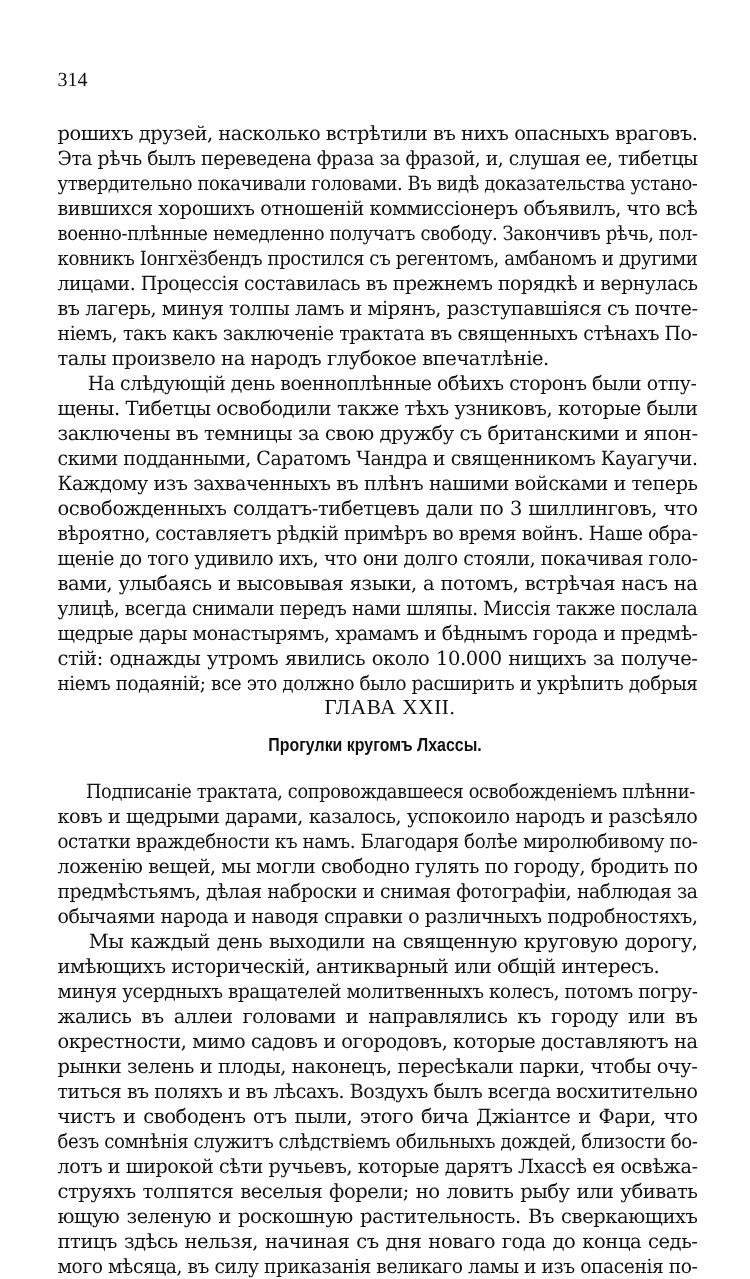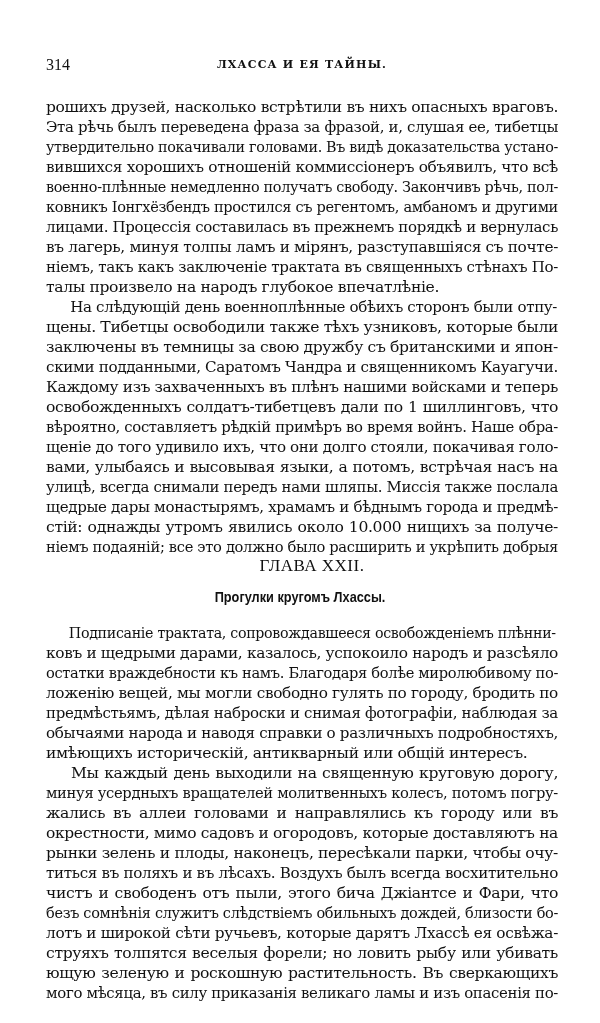--- a/index.html
+++ b/index.html
@@ -23,66 +23,66 @@
   .chapter-subtitle { position: absolute; top: 568px; left: 0; width: 600px; text-align: center; font-size: 15px; font-weight: bold; font-family: "Liberation Sans", sans-serif; transform: scaleX(0.85); transform-origin: 300px center; }
   #block1 { top: 77px; }
   #block2 { top: 603px; }
 </style>
 </head>
 <body>
 
 <div class="page">
   <div class="running-head">
     <span class="page-num">314</span>
-    <div class="run-title">ЛХАССА И ЕЯ ТАЙНЫ.</div>
   </div>
 
   <div class="block" id="block1">
       <div class="line" style="transform: scaleX(0.9937); text-align-last: left; width: 515.266px;">рошихъ друзей, насколько встрѣтили въ нихъ опасныхъ враговъ.</div>
       <div class="line" style="transform: scaleX(0.9601); text-align-last: left; width: 533.281px;">Эта рѣчь былъ переведена фраза за фразой, и, слушая ее, тибетцы</div>
       <div class="line" style="transform: scaleX(0.9191); text-align-last: left; width: 557.094px;">утвердительно покачивали головами. Въ видѣ доказательства устано-</div>
       <div class="line" style="transform: scaleX(0.9834); text-align-last: left; width: 520.641px;">вившихся хорошихъ отношенiй коммиссiонеръ объявилъ, что всѣ</div>
       <div class="line" style="transform: scaleX(0.9231); text-align-last: left; width: 554.672px;">военно-плѣнные немедленно получатъ свободу. Закончивъ рѣчь, пол-</div>
       <div class="line" style="transform: scaleX(0.9325); text-align-last: left; width: 549.047px;">ковникъ Iонгхёзбендъ простился съ регентомъ, амбаномъ и другими</div>
       <div class="line" style="transform: scaleX(0.9617); text-align-last: left; width: 532.406px;">лицами. Процессiя составилась въ прежнемъ порядкѣ и вернулась</div>
       <div class="line" style="transform: scaleX(0.9833); text-align-last: left; width: 520.703px;">въ лагерь, минуя толпы ламъ и мiрянъ, разступавшiяся съ почте-</div>
       <div class="line" style="transform: scaleX(0.9666); text-align-last: left; width: 529.672px;">нiемъ, такъ какъ заключенiе трактата въ священныхъ стѣнахъ По-</div>
       <div class="line last">талы произвело на народъ глубокое впечатлѣнiе.</div>
       <div class="line indent" style="transform: scaleX(0.9662); text-align-last: left; width: 529.889px;">На слѣдующiй день военноплѣнные обѣихъ сторонъ были отпу-</div>
       <div class="line">щены. Тибетцы освободили также тѣхъ узниковъ, которые были</div>
       <div class="line" style="transform: scaleX(0.9974); text-align-last: left; width: 513.359px;">заключены въ темницы за свою дружбу съ британскими и япон-</div>
       <div class="line" style="transform: scaleX(0.9703); text-align-last: left; width: 527.672px;">скими подданными, Саратомъ Чандра и священникомъ Кауагучи.</div>
       <div class="line" style="transform: scaleX(0.9821); text-align-last: left; width: 521.328px;">Каждому изъ захваченныхъ въ плѣнъ нашими войсками и теперь</div>
-      <div class="line">освобожденныхъ солдатъ-тибетцевъ дали по 1 шиллинговъ, что</div>
+      <div class="line">освобожденныхъ солдатъ-тибетцевъ дали по 3 шиллинговъ, что</div>
       <div class="line" style="transform: scaleX(0.9523); text-align-last: left; width: 537.672px;">вѣроятно, составляетъ рѣдкiй примѣръ во время войнъ. Наше обра-</div>
       <div class="line" style="transform: scaleX(0.9694); text-align-last: left; width: 528.141px;">щенiе до того удивило ихъ, что они долго стояли, покачивая голо-</div>
       <div class="line">вами, улыбаясь и высовывая языки, а потомъ, встрѣчая насъ на</div>
       <div class="line" style="transform: scaleX(0.9541); text-align-last: left; width: 536.609px;">улицѣ, всегда снимали передъ нами шляпы. Миссiя также послала</div>
       <div class="line" style="transform: scaleX(0.9652); text-align-last: left; width: 530.484px;">щедрые дары монастырямъ, храмамъ и бѣднымъ города и предмѣ-</div>
       <div class="line">стiй: однажды утромъ явились около 10.000 нищихъ за получе-</div>
       <div class="line" style="transform: scaleX(0.9412); text-align-last: left; width: 543.984px;">нiемъ подаянiй; все это должно было расширить и укрѣпить добрыя</div>
     </div>
 
   <div class="chapter-title">ГЛАВА XXII.</div>
   <div class="chapter-subtitle">Прогулки кругомъ Лхассы.</div>
 
   <div class="block" id="block2">
       <div class="line indent" style="transform: scaleX(0.9121); text-align-last: left; width: 561.363px;">Подписанiе трактата, сопровождавшееся освобожденiемъ плѣнни-</div>
       <div class="line" style="transform: scaleX(0.9853); text-align-last: left; width: 519.656px;">ковъ и щедрыми дарами, казалось, успокоило народъ и разсѣяло</div>
       <div class="line" style="transform: scaleX(0.9373); text-align-last: left; width: 546.266px;">остатки враждебности къ намъ. Благодаря болѣе миролюбивому по-</div>
       <div class="line" style="transform: scaleX(0.9807); text-align-last: left; width: 522.062px;">ложенiю вещей, мы могли свободно гулять по городу, бродить по</div>
       <div class="line" style="transform: scaleX(0.9623); text-align-last: left; width: 532.031px;">предмѣстьямъ, дѣлая наброски и снимая фотографiи, наблюдая за</div>
       <div class="line" style="transform: scaleX(0.9698); text-align-last: left; width: 527.922px;">обычаями народа и наводя справки о различныхъ подробностяхъ,</div>
+      <div class="line indent">Мы каждый день выходили на священную круговую дорогу,</div>
       <div class="line last">имѣющихъ историческiй, антикварный или общiй интересъ.</div>
-      <div class="line indent">Мы каждый день выходили на священную круговую дорогу,</div>
       <div class="line" style="transform: scaleX(0.9442); text-align-last: left; width: 542.266px;">минуя усердныхъ вращателей молитвенныхъ колесъ, потомъ погру-</div>
       <div class="line">жались въ аллеи головами и направлялись къ городу или въ</div>
       <div class="line" style="transform: scaleX(0.9927); text-align-last: left; width: 515.781px;">окрестности, мимо садовъ и огородовъ, которые доставляютъ на</div>
       <div class="line" style="transform: scaleX(0.9979); text-align-last: left; width: 513.094px;">рынки зелень и плоды, наконецъ, пересѣкали парки, чтобы очу-</div>
       <div class="line" style="transform: scaleX(0.9702); text-align-last: left; width: 527.75px;">титься въ поляхъ и въ лѣсахъ. Воздухъ былъ всегда восхитительно</div>
       <div class="line">чистъ и свободенъ отъ пыли, этого бича Джiантсе и Фари, что</div>
       <div class="line" style="transform: scaleX(0.928); text-align-last: left; width: 551.75px;">безъ сомнѣнiя служитъ слѣдствiемъ обильныхъ дождей, близости бо-</div>
       <div class="line" style="transform: scaleX(0.9816); text-align-last: left; width: 521.578px;">лотъ и широкой сѣти ручьевъ, которые дарятъ Лхассѣ ея освѣжа-</div>
       <div class="line">струяхъ толпятся веселыя форели; но ловить рыбу или убивать</div>
       <div class="line">ющую зеленую и роскошную растительность. Въ сверкающихъ</div>
+      <div class="line">птицъ здѣсь нельзя, начиная съ дня новаго года до конца седь-</div>
       <div class="line" style="transform: scaleX(0.956); text-align-last: left; width: 535.547px;">мого мѣсяца, въ силу приказанiя великаго ламы и изъ опасенiя по-</div>
     </div>
 </div>
 
 </body></html>

